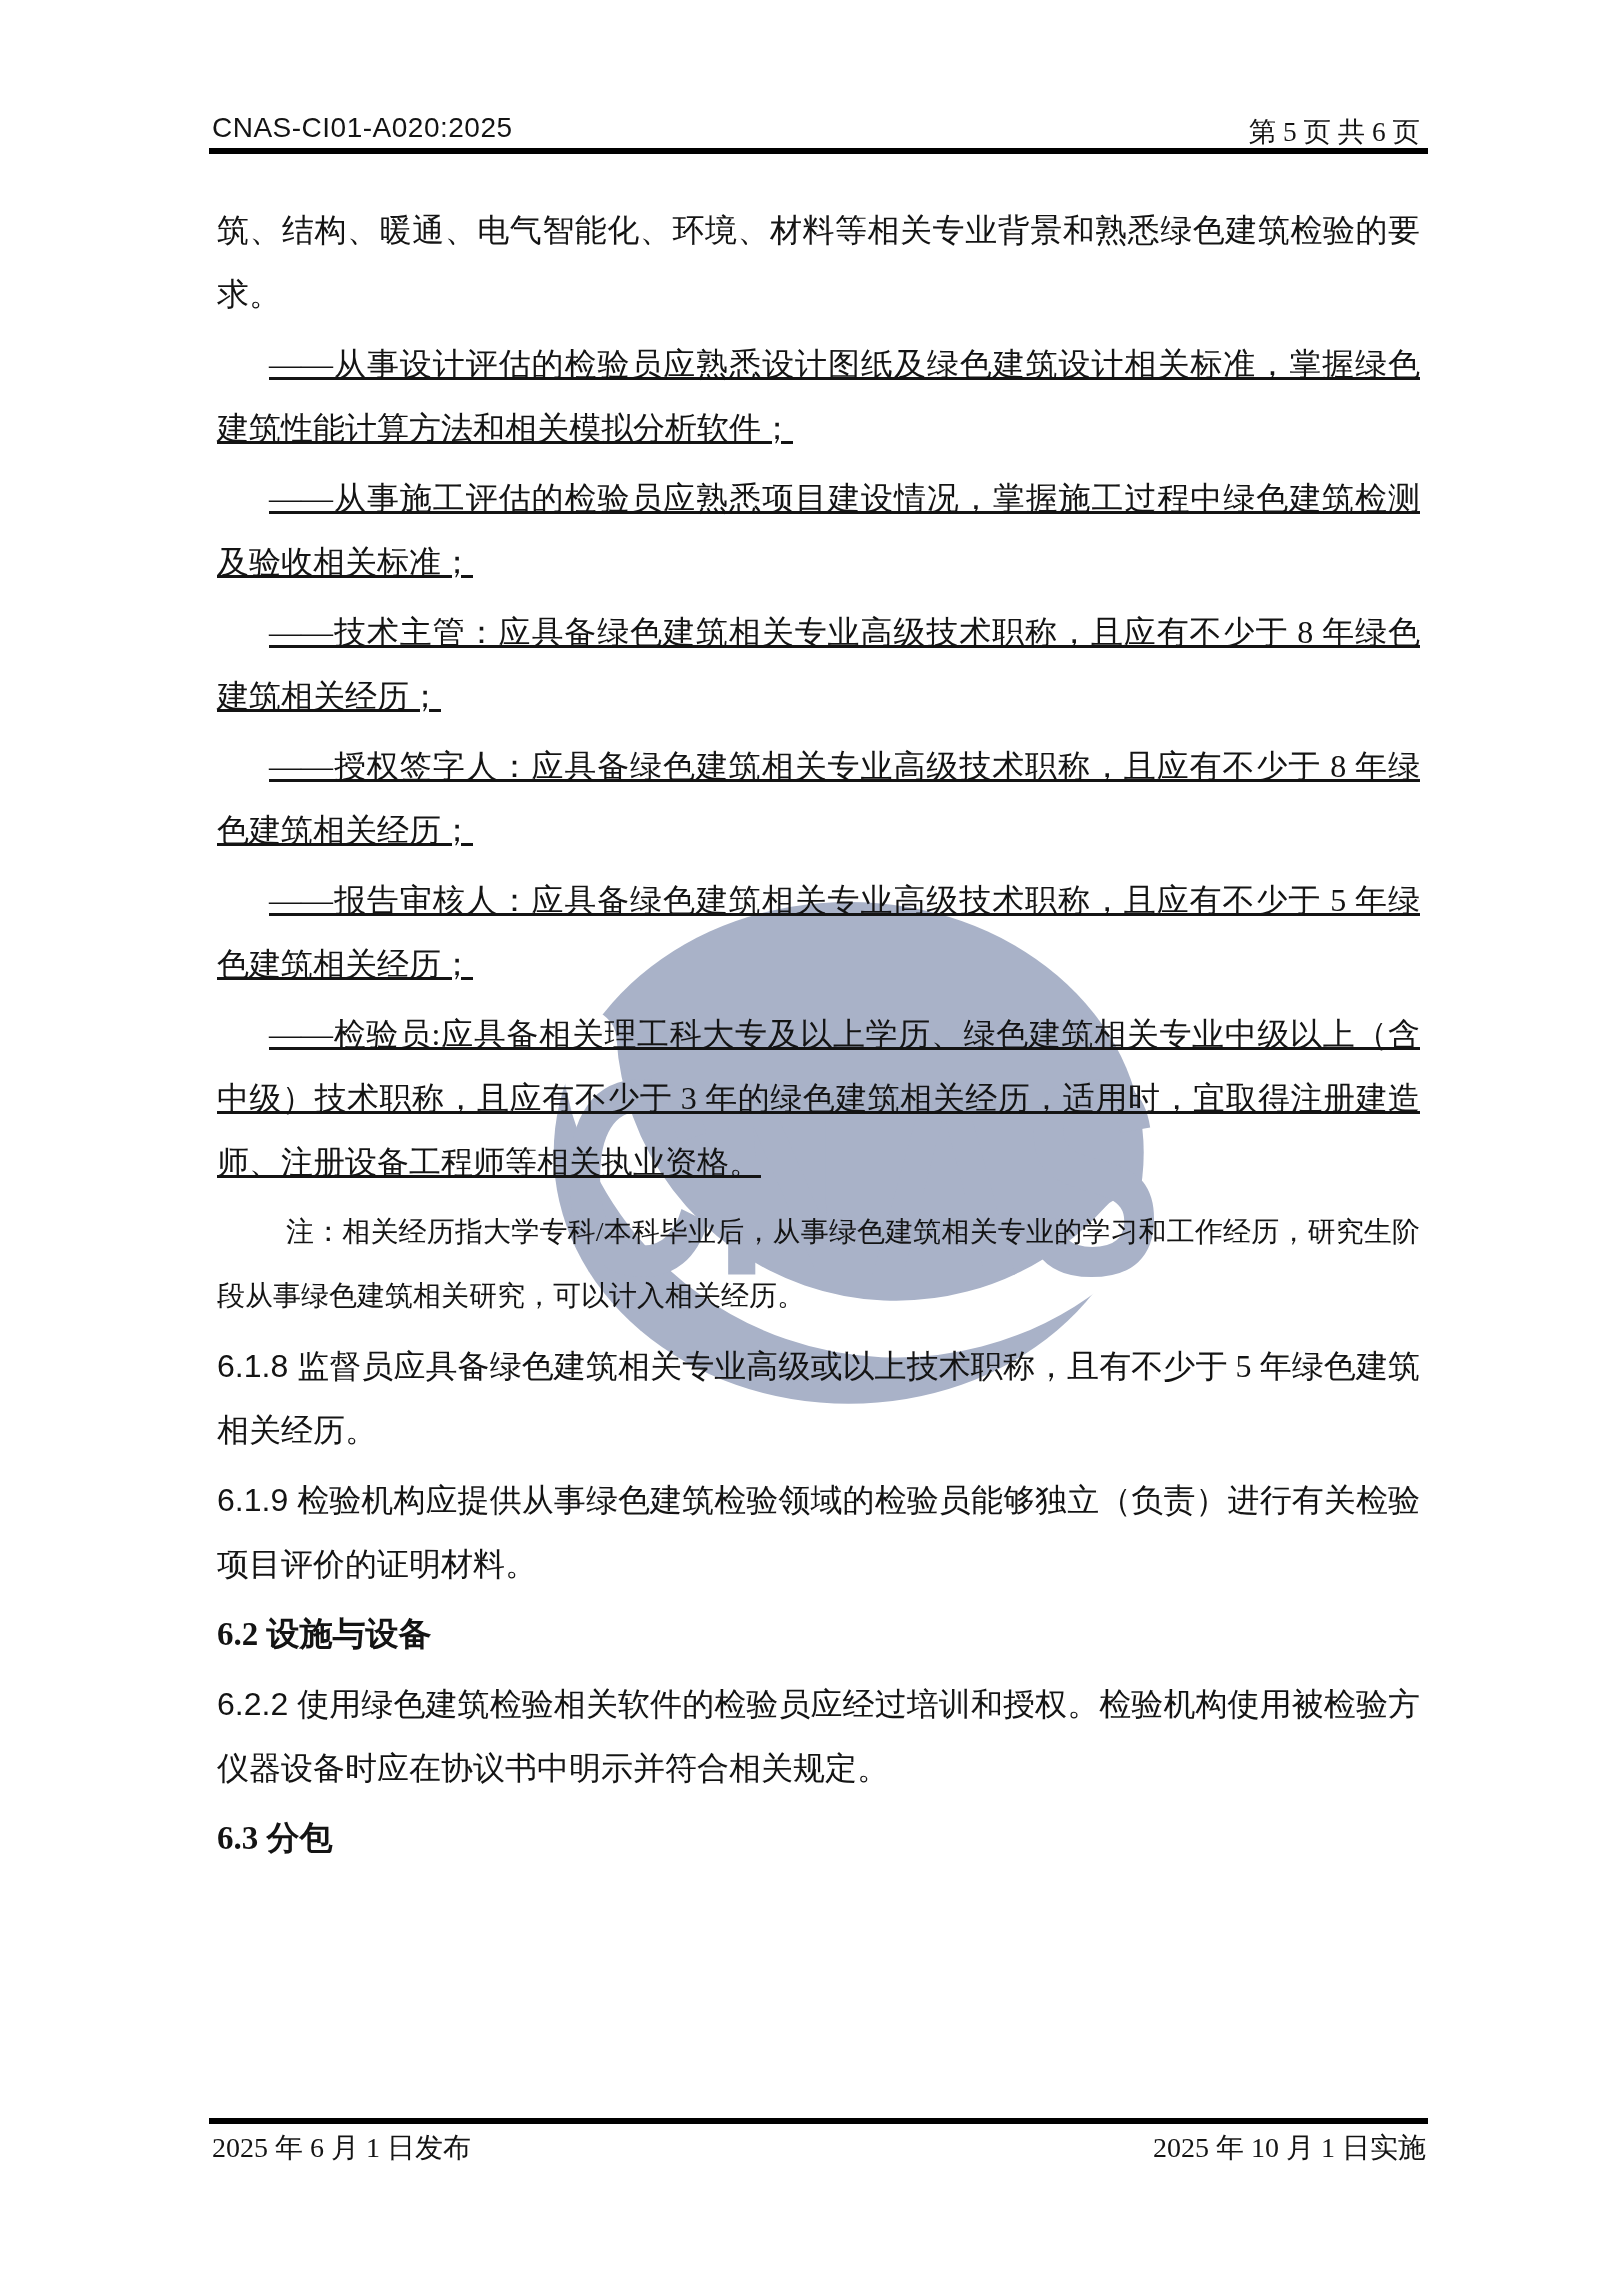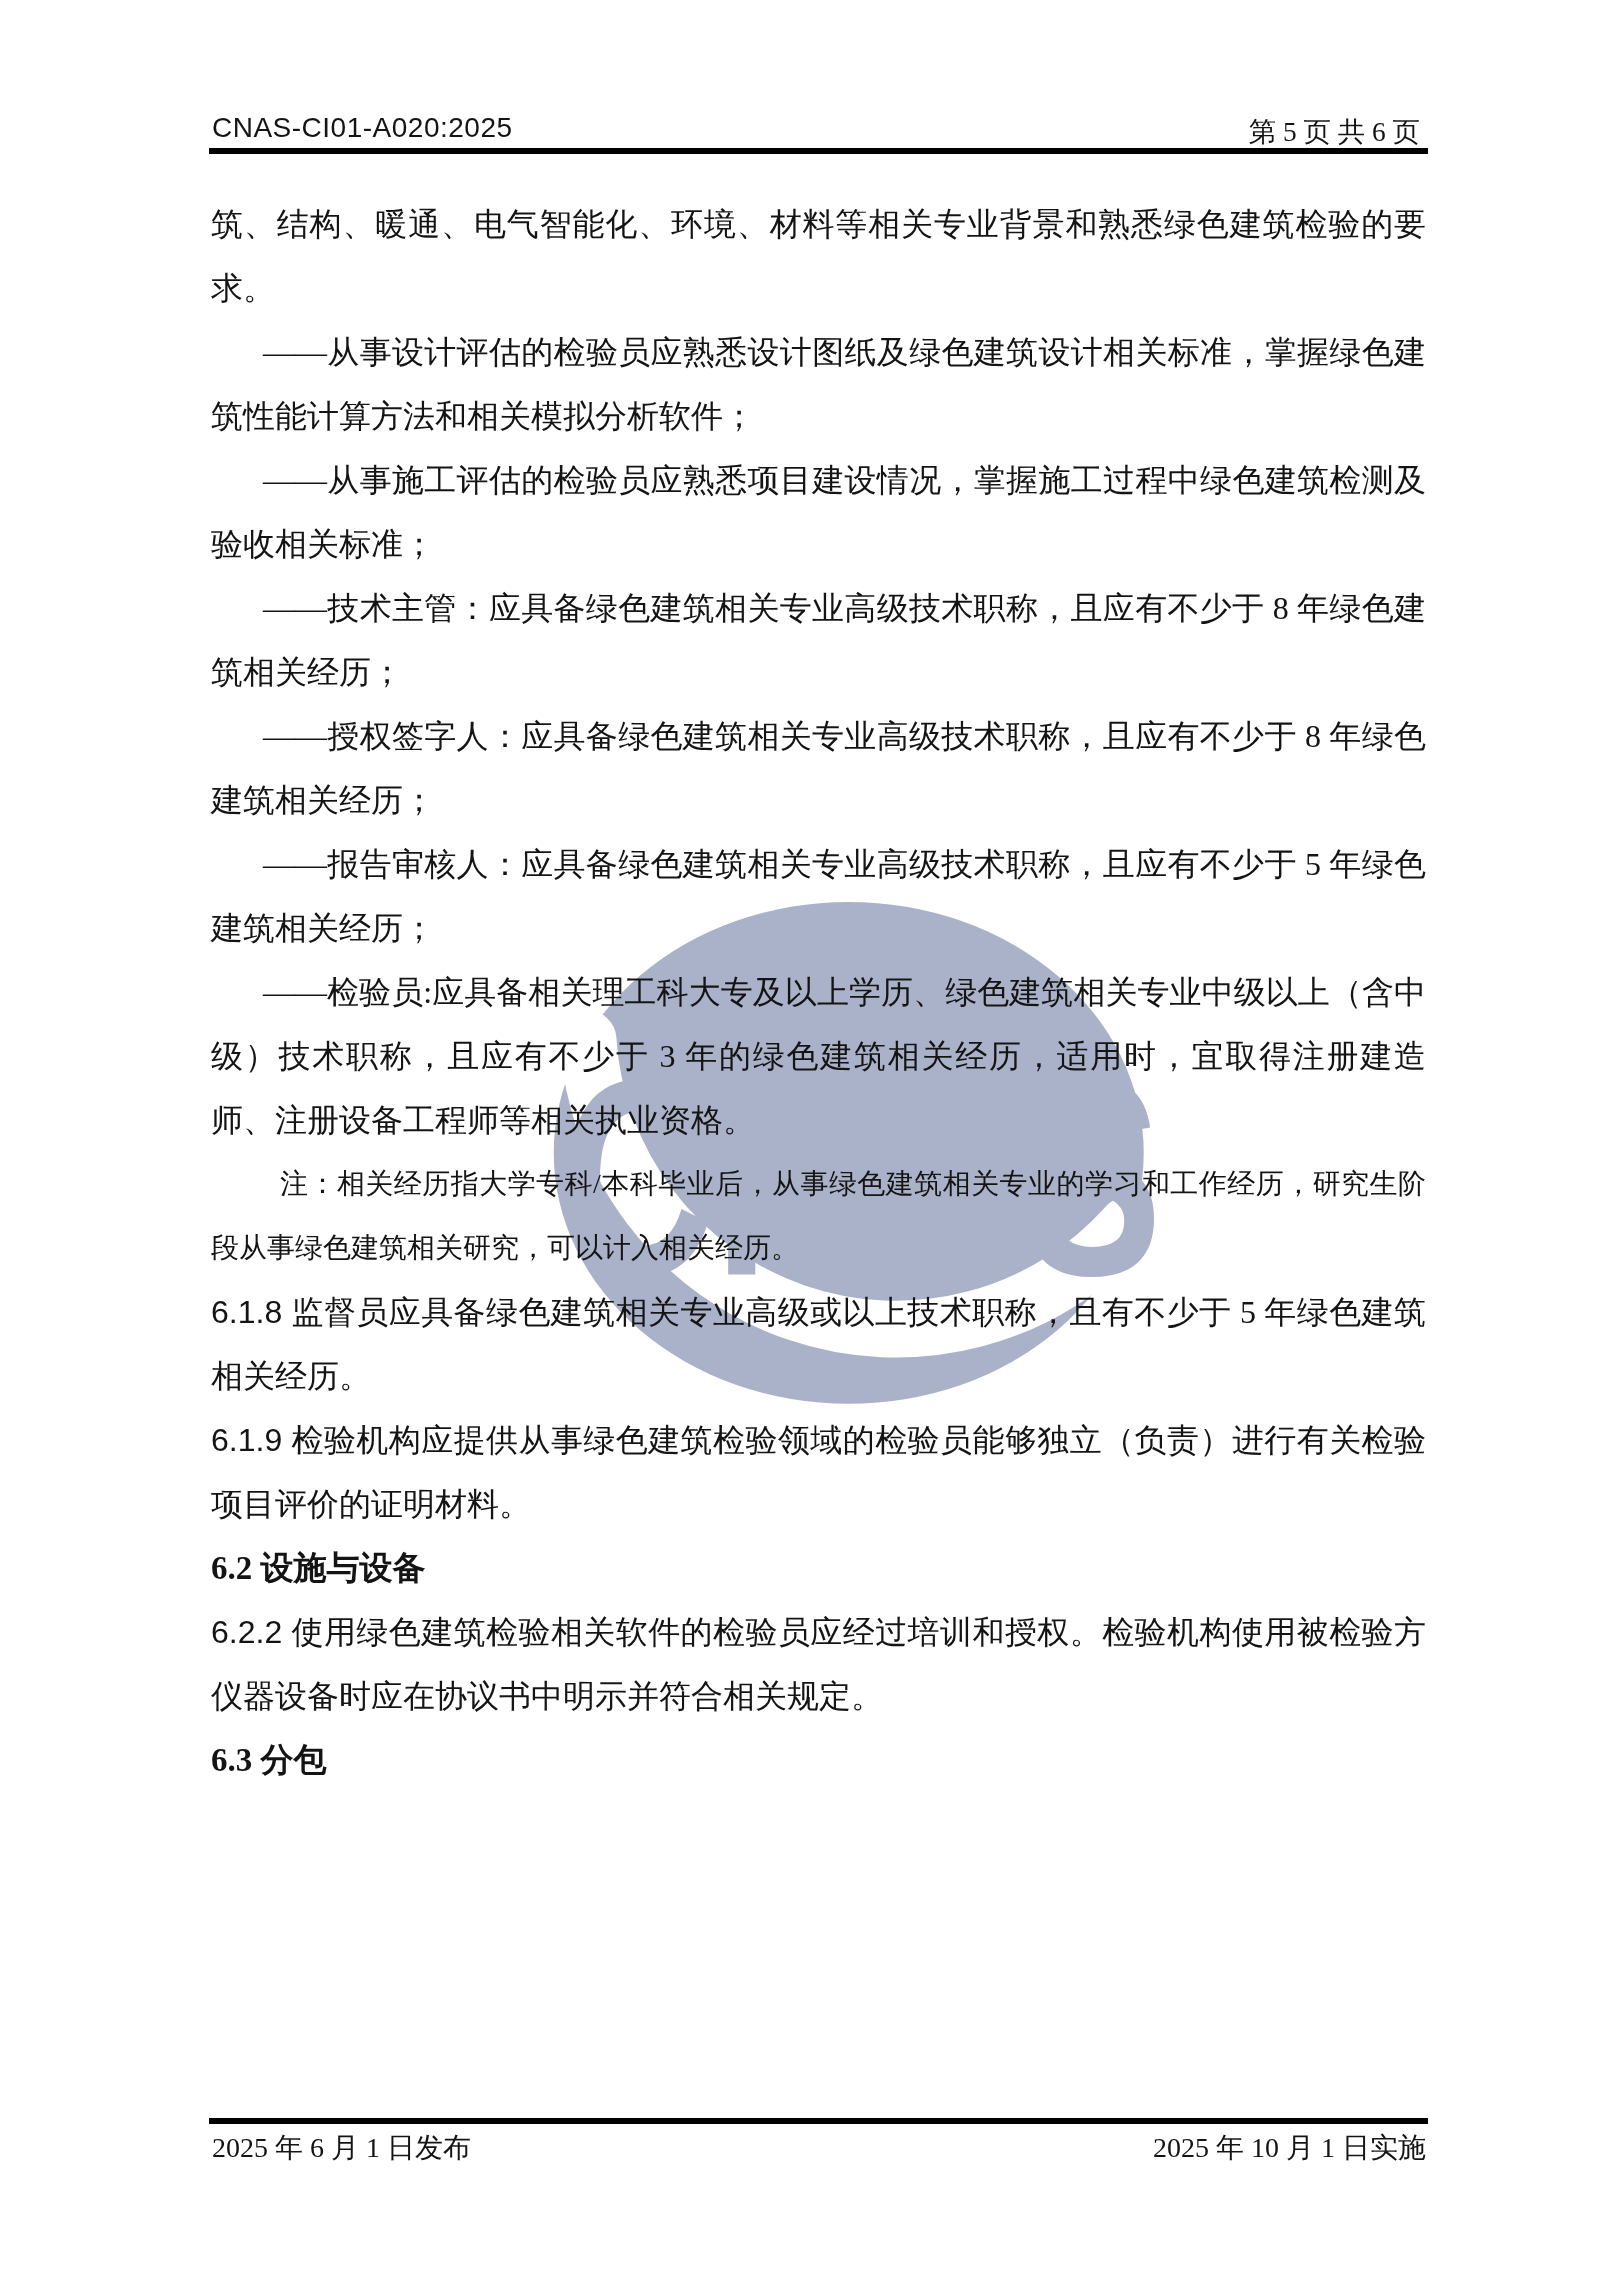--- a/index.html
+++ b/index.html
@@ -49,27 +49,27 @@
   }
   
   .body-text {
     position: absolute;
     left: 211px;
     top: 192px;
     width: 1215px;
     z-index: 1;
   }
   .para {
-    margin: 0;
+    margin: 6px;
     font-size: 32px;
     line-height: 64px;
     text-align: justify;
     word-break: break-all;
   }
-  .para.dash  { text-indent: 52px; }
+  .para.dash  { text-indent: 52px; text-decoration: underline; }
   .para.note  { font-size: 28px; text-indent: 69px; }
   .para.heading {
     font-family: Liberation Serif, serif;
     font-weight: bold;
     font-size: 33px;
   }
   .para .clause-num {
     font-family: "Liberation Sans", sans-serif;
   }
   

